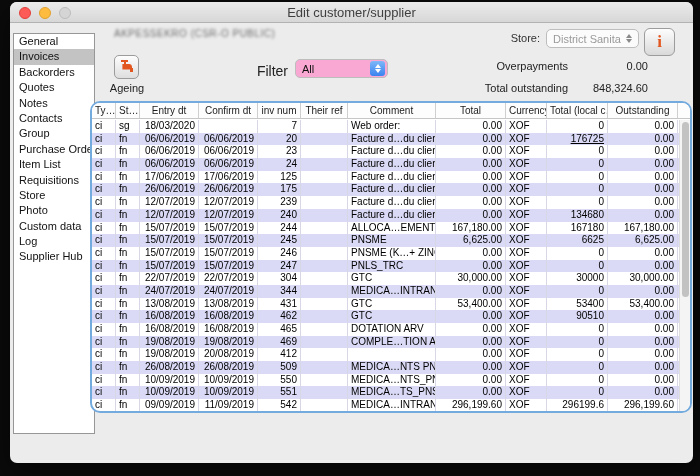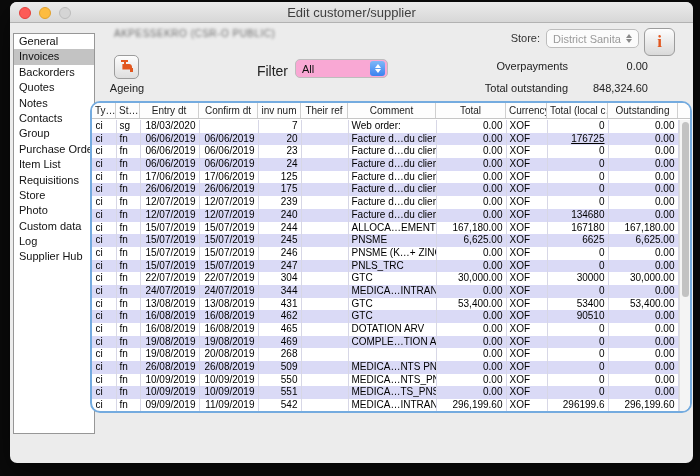--- a/index.html
+++ b/index.html
@@ -93,21 +93,21 @@
   .invoice-table {
     position:absolute; left:80px; top:99px; width:602px; height:312px;
     background:#fff; border:2px solid #74abdf; border-radius:10px; overflow:hidden;
   }
   .t-header { display:flex; height:16px; border-bottom:1px solid #c6c6c6; background:#fdfdfd; }
   .t-header .hcell {
     font-size:10px; line-height:15px; color:#1c1c1c; padding:0 3px;
     border-right:1px solid #cfcfcf; white-space:nowrap; overflow:hidden; flex:0 0 auto;
   }
   .t-body { position:absolute; left:0; top:17px; right:0; bottom:0; }
-  .t-row { display:flex; height:12.7px; width:calc(100% - 11px);justify-content:center; }
+  .t-row { display:flex; height:12.7px; width:calc(100% - 11px); }
   .t-row:nth-child(even) { background:#dadaf6; }
   .t-row .cell {
     font-size:10px; line-height:12.5px; padding:0 3px; color:#000;
     border-right:1px solid #d7d7e6; white-space:nowrap; overflow:hidden; flex:0 0 auto;
   }
   .t-scroll {
     position:absolute; right:0; top:17px; bottom:0; width:11px;
     background:#f4f4f4; border-left:1px solid #ddd;
   }
   .t-thumb {
@@ -444,21 +444,21 @@
           <div class="cell" style="width: 70px; text-align: right;">0.00</div>
           <div class="cell" style="width: 41px; text-align: left;">XOF</div>
           <div class="cell" style="width: 61px; text-align: right;">0</div>
           <div class="cell" style="width: 70px; text-align: right;">0.00</div>
         </div>
         <div class="t-row">
           <div class="cell" style="width: 24px; text-align: left;">ci</div>
           <div class="cell" style="width: 24px; text-align: left;">fn</div>
           <div class="cell" style="width: 59px; text-align: right;">19/08/2019</div>
           <div class="cell" style="width: 59px; text-align: right;">20/08/2019</div>
-          <div class="cell" style="width: 43px; text-align: right;">268</div>
+          <div class="cell" style="width: 43px; text-align: right;">412</div>
           <div class="cell" style="width: 47px; text-align: left;"></div>
           <div class="cell" style="width: 88px; text-align: left;"></div>
           <div class="cell" style="width: 70px; text-align: right;">0.00</div>
           <div class="cell" style="width: 41px; text-align: left;">XOF</div>
           <div class="cell" style="width: 61px; text-align: right;">0</div>
           <div class="cell" style="width: 70px; text-align: right;">0.00</div>
         </div>
         <div class="t-row">
           <div class="cell" style="width: 24px; text-align: left;">ci</div>
           <div class="cell" style="width: 24px; text-align: left;">fn</div>

